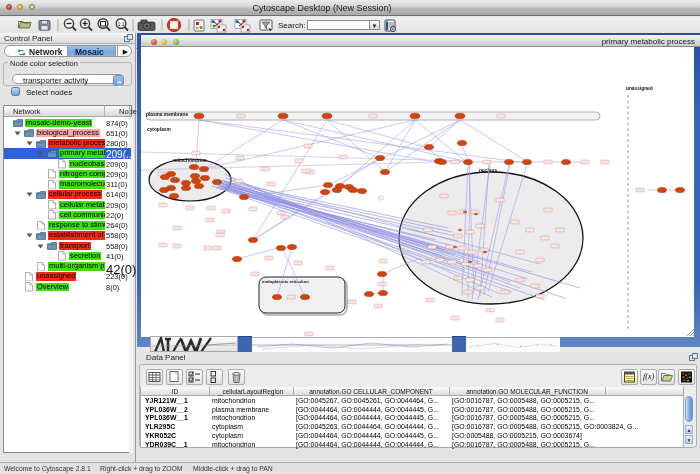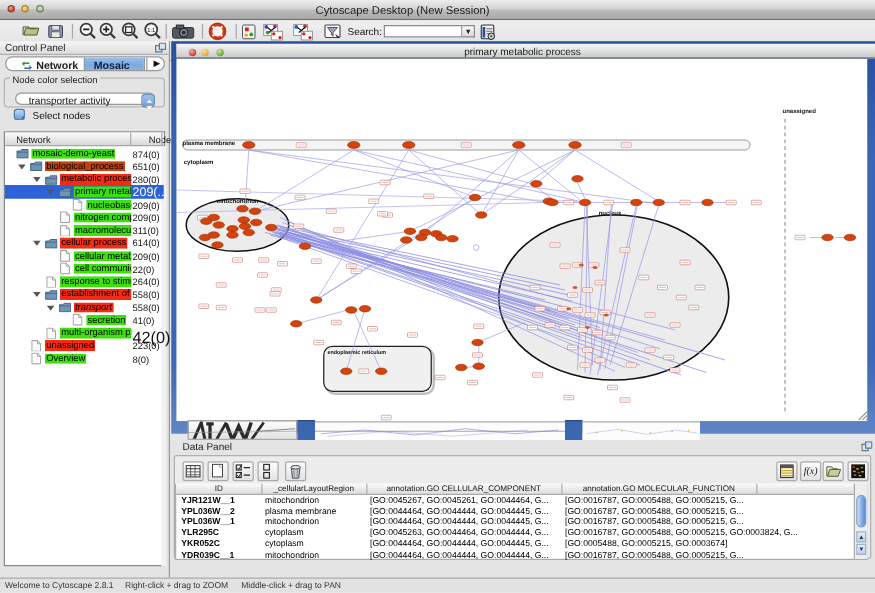--- a/index.html
+++ b/index.html
@@ -152,21 +152,21 @@
 <span class="abs" style="left:102px;top:1px;font-size:7.5px;color:#111;">874(0)</span>
 </div>
 <div class="abs" style="left:0;top:22.25px;width:127px;height:10.25px;">
 <svg class="abs" style="left:10px;top:3px" width="7" height="5" viewBox="0 0 7 5">
           <path d="M0.5 0.5 L6.5 0.5 L3.5 4.5 Z" fill="#555"></path>
         </svg>
 <svg class="abs" style="left:20px;top:1.5px" width="10" height="8" viewBox="0 0 10 8">
           <path d="M0.5 1.8 L3.5 1.8 L4.3 0.6 L9.5 0.6 L9.5 7.4 L0.5 7.4 Z" fill="#6f95b5" stroke="#3a5a78" stroke-width="0.7"></path>
           <path d="M0.5 2.8 L9.5 2.8" stroke="#3a5a78" stroke-width="0.5"></path>
         </svg>
-<div class="abs" style="left:32px;top:1px;max-width:69px;overflow:hidden;font-size:7.5px;line-height:8.5px;"><span style="color:#000;background:#c2410c;padding:0 1px;white-space:nowrap;display:inline-block;vertical-align:top;">biological_process</span></div>
+<div class="abs" style="left:32px;top:1px;max-width:69px;overflow:hidden;font-size:7.5px;line-height:8.5px;"><span style="color:#000;background:#fca5a5;padding:0 1px;white-space:nowrap;display:inline-block;vertical-align:top;">biological_process</span></div>
 <span class="abs" style="left:102px;top:1px;font-size:7.5px;color:#111;">651(0)</span>
 </div>
 <div class="abs" style="left:0;top:32.50px;width:127px;height:10.25px;">
 <svg class="abs" style="left:22px;top:3px" width="7" height="5" viewBox="0 0 7 5">
           <path d="M0.5 0.5 L6.5 0.5 L3.5 4.5 Z" fill="#555"></path>
         </svg>
 <svg class="abs" style="left:32px;top:1.5px" width="10" height="8" viewBox="0 0 10 8">
           <path d="M0.5 1.8 L3.5 1.8 L4.3 0.6 L9.5 0.6 L9.5 7.4 L0.5 7.4 Z" fill="#6f95b5" stroke="#3a5a78" stroke-width="0.7"></path>
           <path d="M0.5 2.8 L9.5 2.8" stroke="#3a5a78" stroke-width="0.5"></path>
         </svg>
@@ -255,21 +255,21 @@
 <span class="abs" style="left:102px;top:1px;font-size:7.5px;color:#111;">558(0)</span>
 </div>
 <div class="abs" style="left:0;top:135.00px;width:127px;height:10.25px;">
 <svg class="abs" style="left:33px;top:3px" width="7" height="5" viewBox="0 0 7 5">
           <path d="M0.5 0.5 L6.5 0.5 L3.5 4.5 Z" fill="#555"></path>
         </svg>
 <svg class="abs" style="left:43px;top:1.5px" width="10" height="8" viewBox="0 0 10 8">
           <path d="M0.5 1.8 L3.5 1.8 L4.3 0.6 L9.5 0.6 L9.5 7.4 L0.5 7.4 Z" fill="#6f95b5" stroke="#3a5a78" stroke-width="0.7"></path>
           <path d="M0.5 2.8 L9.5 2.8" stroke="#3a5a78" stroke-width="0.5"></path>
         </svg>
-<div class="abs" style="left:55px;top:1px;max-width:46px;overflow:hidden;font-size:7.5px;line-height:8.5px;font-style:italic;"><span style="color:#000;background:#f42a12;padding:0 1px;white-space:nowrap;display:inline-block;vertical-align:top;">transport</span></div>
+<div class="abs" style="left:55px;top:1px;max-width:46px;overflow:hidden;font-size:7.5px;line-height:8.5px;"><span style="color:#000;background:#f42a12;padding:0 1px;white-space:nowrap;display:inline-block;vertical-align:top;">transport</span></div>
 <span class="abs" style="left:102px;top:1px;font-size:7.5px;color:#111;">558(0)</span>
 </div>
 <div class="abs" style="left:0;top:145.25px;width:127px;height:10.25px;">
 <svg class="abs" style="left:54px;top:0.5px" width="8" height="9.5" viewBox="0 0 8 9.5">
           <path d="M0.5 0.5 L5 0.5 L7.5 3 L7.5 9 L0.5 9 Z" fill="#fdfdfd" stroke="#999" stroke-width="0.8"></path>
           <path d="M5 0.5 L5 3 L7.5 3" fill="none" stroke="#999" stroke-width="0.7"></path>
         </svg>
 <div class="abs" style="left:65px;top:1px;max-width:36px;overflow:hidden;font-size:7.5px;line-height:8.5px;"><span style="color:#000;background:#3ce10c;padding:0 1px;white-space:nowrap;display:inline-block;vertical-align:top;">secretion</span></div>
 <span class="abs" style="left:102px;top:1px;font-size:7.5px;color:#111;">41(0)</span>
 </div>
@@ -297,21 +297,21 @@
 <div class="abs" style="left:32px;top:1px;max-width:69px;overflow:hidden;font-size:7.5px;line-height:8.5px;"><span style="color:#000;background:#3ce10c;padding:0 1px;white-space:nowrap;display:inline-block;vertical-align:top;">Overview</span></div>
 <span class="abs" style="left:102px;top:1px;font-size:7.5px;color:#111;">8(0)</span>
 </div>
 </div>
 </div>
 <div class="abs" style="left:137px;top:33px;width:563px;height:314px;background:linear-gradient(#27509e,#3a67b4 30%,#3a67b4 80%,#5f86c6);"></div>
 <div class="abs" style="left:141px;top:35px;width:559px;height:12px;background:linear-gradient(#f7f7f7,#c9c9c9);border-bottom:1px solid #8e8e8e;">
 <div class="abs" style="left:10px;top:4px;width:6px;height:6px;border-radius:50%;background:radial-gradient(circle at 35% 30%,#f0a79c,#cf4a38 65%,#8e2c1e);"></div>
 <div class="abs" style="left:20px;top:4px;width:6px;height:6px;border-radius:50%;background:radial-gradient(circle at 35% 30%,#f8e0a0,#e2ae3a 65%,#a87c20);"></div>
 <div class="abs" style="left:32px;top:4px;width:6px;height:6px;border-radius:50%;background:radial-gradient(circle at 35% 30%,#c8e69a,#76ad42 65%,#4c7a24);"></div>
-<div class="abs" style="left:0;top:2px;width:554px;text-align:center;font-size:8px;color:#222;">primary metabolic process</div>
+<div class="abs" style="left:0;top:2px;width:554px;text-align:right;font-size:8px;color:#222;">primary metabolic process</div>
 </div>
 <svg class="abs" style="left:141px;top:47px" width="553" height="290" viewBox="141 47 553 290" preserveAspectRatio="none">
 <rect x="141" y="47" width="553" height="290" fill="#ffffff"></rect>
 
 <rect x="146" y="112" width="454" height="8" rx="4" fill="#f4f4f4" stroke="#9a9a9a" stroke-width="0.8"></rect>
 <text x="146" y="116" font-size="4.8" font-weight="bold" fill="#111" font-family="Liberation Sans">plasma membrane</text>
 <text x="147" y="131" font-size="4.8" font-weight="bold" fill="#111" font-family="Liberation Sans">cytoplasm</text>
 
 <ellipse cx="190" cy="180" rx="41" ry="21" fill="#ececec" stroke="#111" stroke-width="1.2"></ellipse>
 <text x="190" y="162" font-size="4.8" font-weight="bold" fill="#111" text-anchor="middle" font-family="Liberation Sans">mitochondrion</text>

